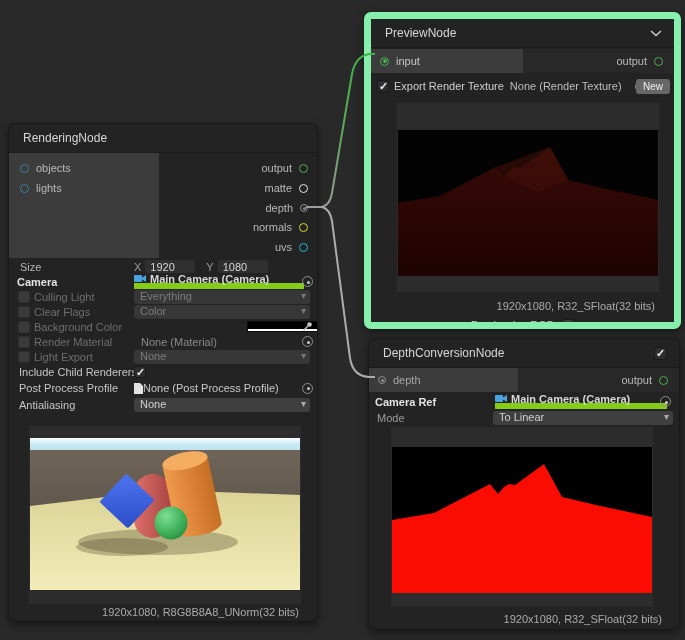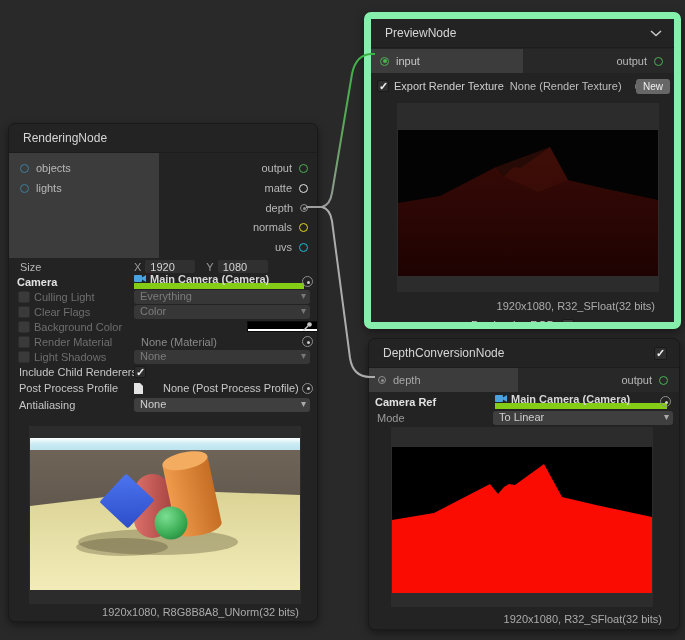--- a/index.html
+++ b/index.html
@@ -152,36 +152,36 @@
     <span class="cb dim" style="margin-left:9px;"></span>
     <span class="plab dim" style="margin-left:4px;">Render Material</span>
     <div class="val" style="left:132px; color:#8A8A8A;justify-content:flex-end;">
         <span>None (Material)</span>
       </div>
     <span class="picker" style="position:absolute; right:4px;"></span>
   </div>
 
   <div class="prow" style="top:225px;">
     <span class="cb dim" style="margin-left:9px;"></span>
-    <span class="plab dim" style="margin-left:4px;">Light Shadows</span>
+    <span class="plab dim" style="margin-left:4px;">Light Export</span>
     <div class="val" style="left:125px; width:176px;">
         <div class="dd dim">
           <span>None</span>
         </div>
       </div>
   </div>
 
   <div class="prow" style="top:240px;">
     <span class="plab" style="margin-left:10px; color:#C6C6C6;">Include Child Renderers</span>
     <span class="cb on" style="position:absolute; left:125px;"></span>
   </div>
 
   <div class="prow" style="top:256px; height:16px;">
     <span class="plab" style="margin-left:10px; color:#C6C6C6;">Post Process Profile</span>
-    <div class="val" style="left:125px; gap:20px; color:#C8C8C8;">
+    <div class="val" style="left:125px; gap:0; color:#C8C8C8;">
       <svg width="9" height="11">
           <path d="M0 0 H6 L9 3 V11 H0 Z" fill="#E4E4E4"></path>
         </svg>
       <span>None (Post Process Profile)</span>
     </div>
     <span class="picker" style="position:absolute; right:4px;"></span>
   </div>
 
   <div class="prow" style="top:273px; height:16px;">
     <span class="plab" style="margin-left:10px; color:#C6C6C6;">Antialiasing</span>

